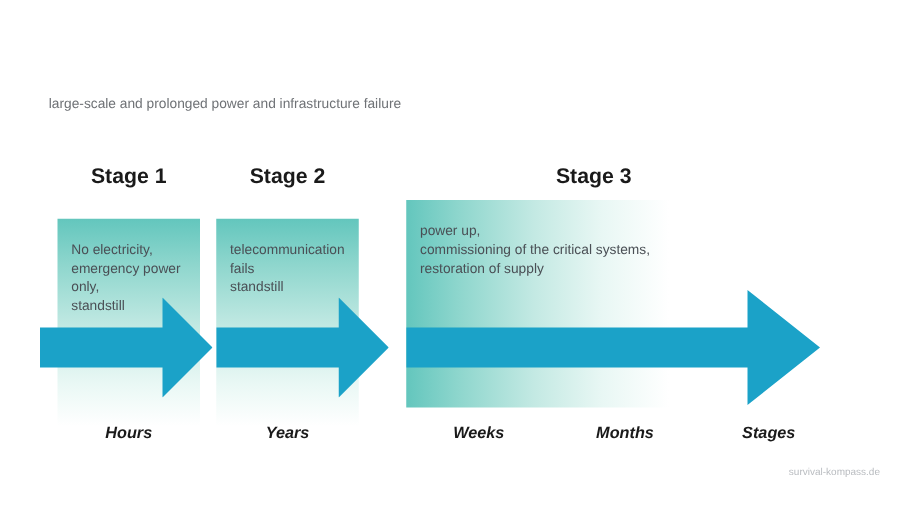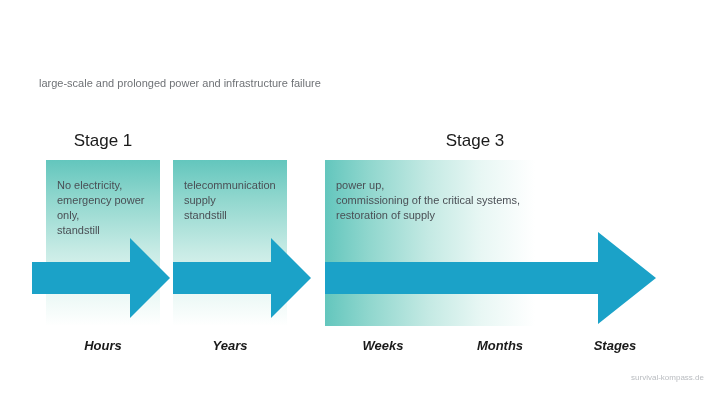--- a/index.html
+++ b/index.html
@@ -38,39 +38,40 @@
     font-size: 11px;
     font-weight: normal;
     color: #6f7276;
     white-space: nowrap;
   }
 
   
   .stage-heading {
     position: absolute;
     font-size: 17px;
-    font-weight: normal;
+    font-weight: bold;
     color: #1a1a1a;
     white-space: nowrap;
     text-align: center;
   }
 
   
   .panel {
     position: absolute;
     top: 160px;
     height: 166px;
   }
   .panel-v {
     background: linear-gradient(to bottom,
       #63c6bd 0%,
       #8ed6cd 22%,
       #c7ebe5 55%,
       #eaf8f5 80%,
       #ffffff 100%);
+    margin-top: 15px;
   }
   .panel-h {
     background: linear-gradient(to right,
       #63c6bd 0%,
       #8ed6cd 14%,
       #c3e9e3 34%,
       #e8f7f4 52%,
       #ffffff 70%,
       #ffffff 100%);
   }
@@ -126,24 +127,25 @@
 
   <div class="stage-heading" style="left: 46px; width: 114px; top: 131px;">Stage 1</div>
 
   <div class="panel panel-v" id="panel-1">
     <div class="panel-text">No electricity,
 emergency power
 only,
 standstill</div>
   </div>
 
+  <div class="stage-heading" style="left: 173px; width: 114px; top: 131px;">Stage 2</div>
 
   <div class="panel panel-v" id="panel-2">
     <div class="panel-text">telecommunication
-supply
+fails
 standstill</div>
   </div>
 
   <div class="stage-heading" style="left: 325px; width: 300px; top: 131px;">Stage 3</div>
 
   <div class="panel panel-h" id="panel-3">
     <div class="panel-text">power up,
 commissioning of the critical systems,
 restoration of supply</div>
   </div>

